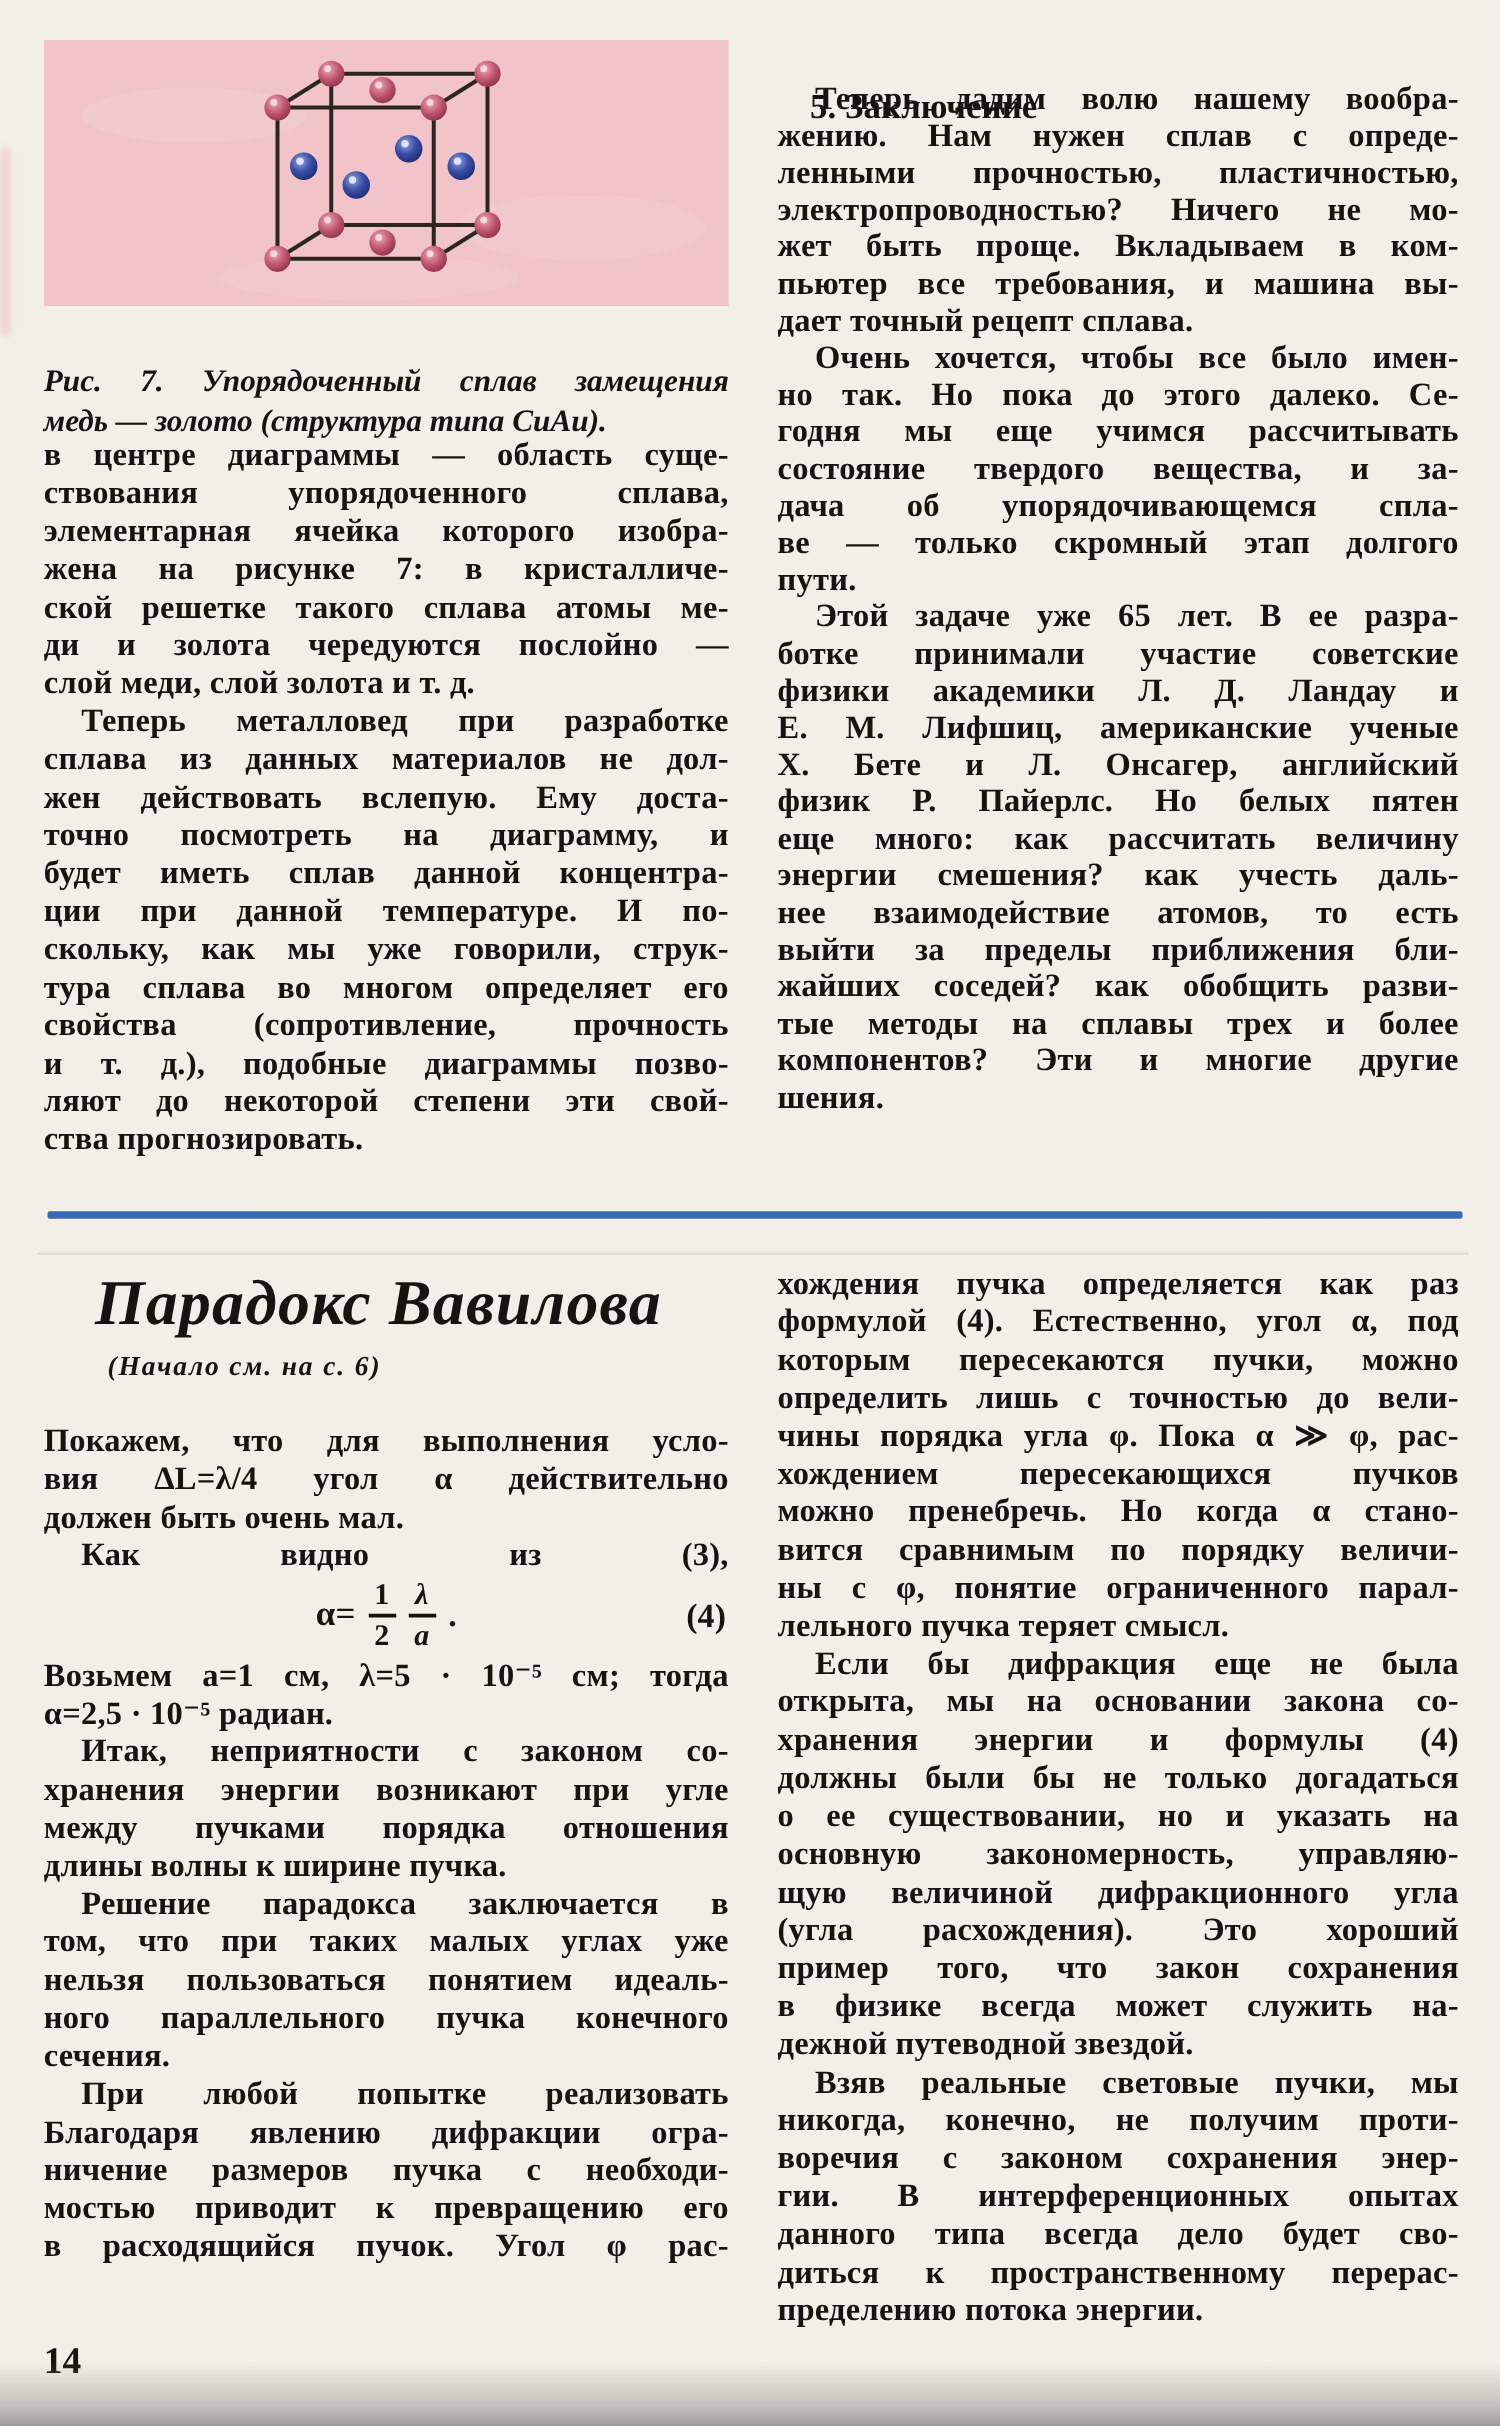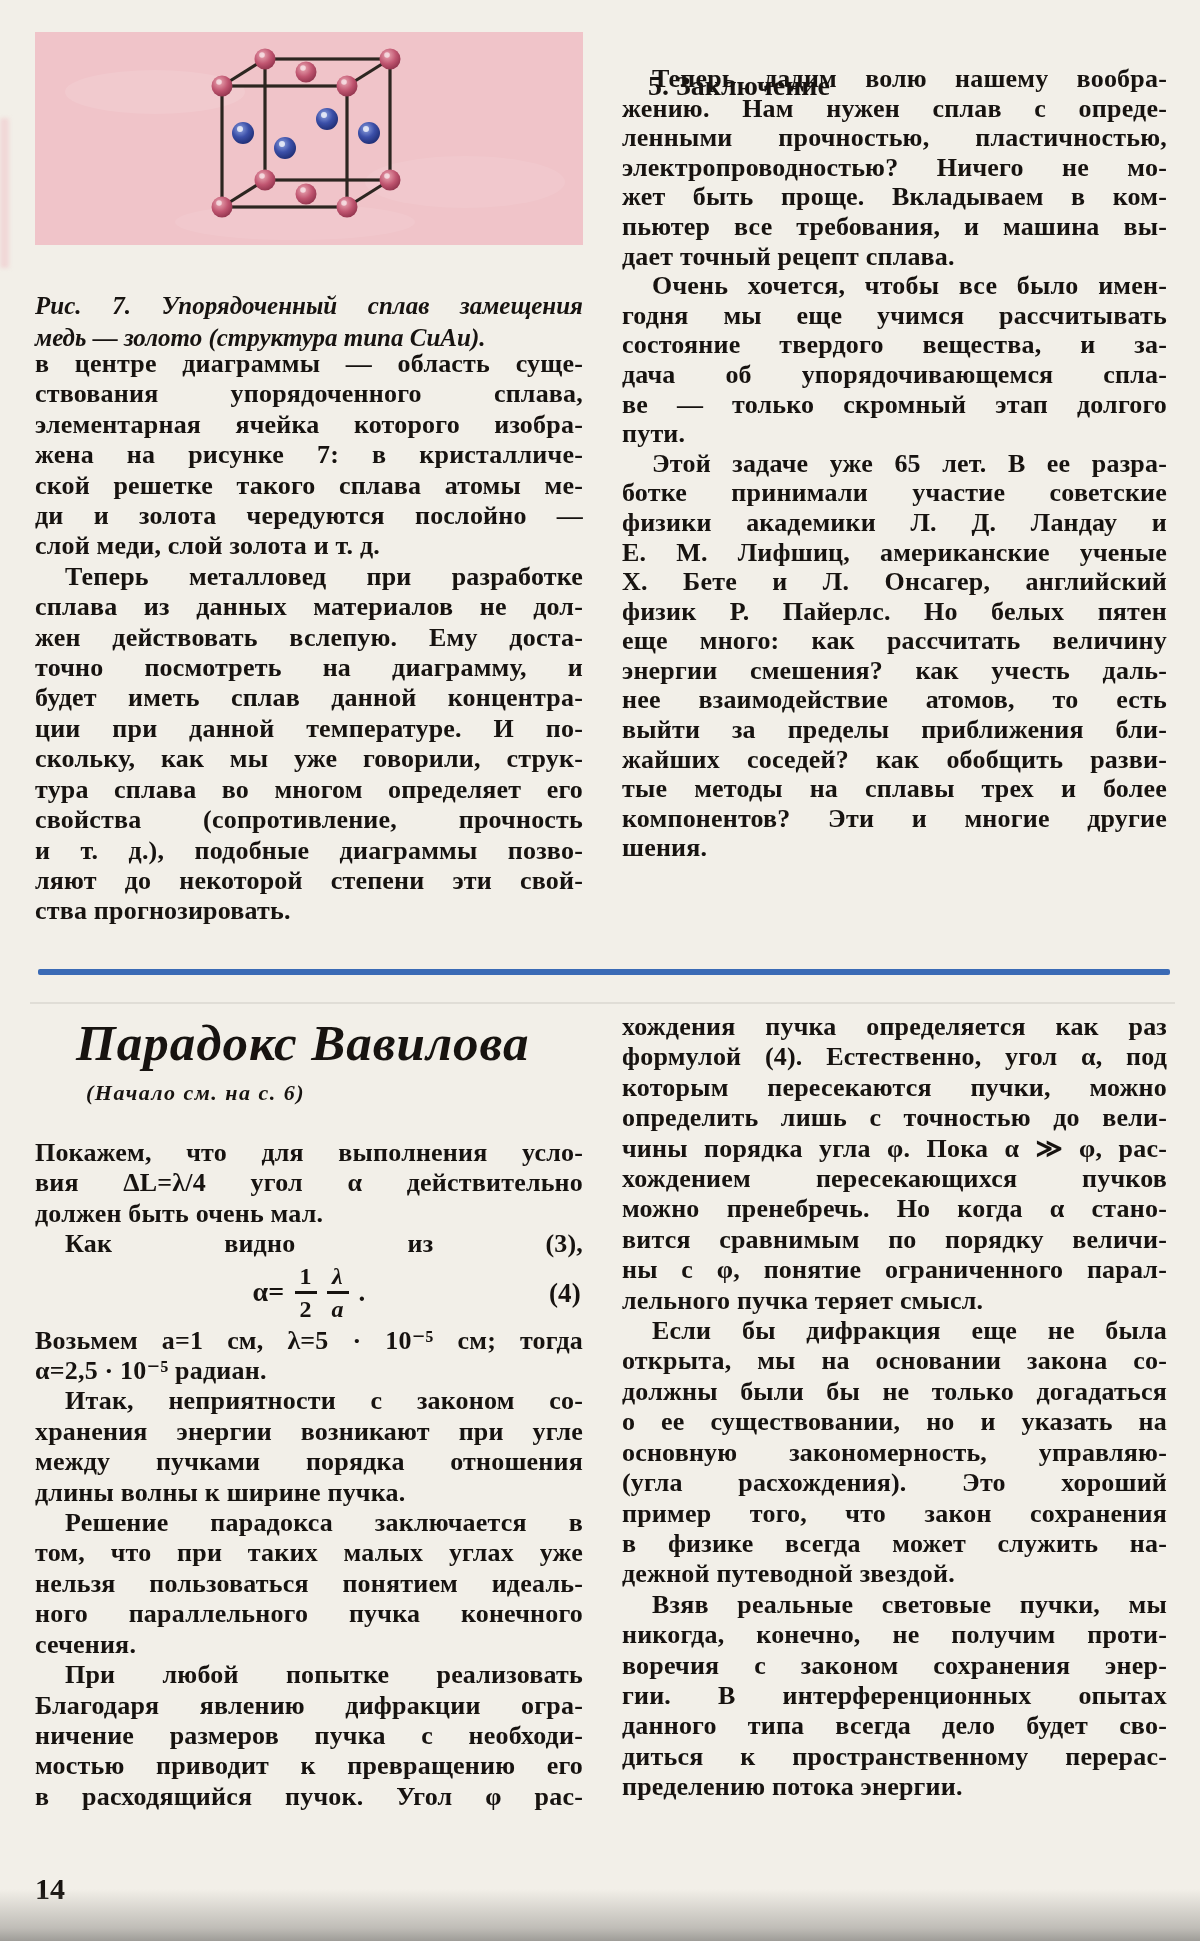--- a/index.html
+++ b/index.html
@@ -159,20 +159,21 @@
 
   <div class="col col-tr">
       <div class="line ind">Теперь дадим волю нашему вообра-</div>
       <div class="line">жению. Нам нужен сплав с опреде-</div>
       <div class="line">ленными прочностью, пластичностью,</div>
       <div class="line">электропроводностью? Ничего не мо-</div>
       <div class="line">жет быть проще. Вкладываем в ком-</div>
       <div class="line">пьютер все требования, и машина вы-</div>
       <div class="line last">дает точный рецепт сплава.</div>
       <div class="line ind">Очень хочется, чтобы все было имен-</div>
+      <div class="line">но так. Но пока до этого далеко. Се-</div>
       <div class="line">годня мы еще учимся рассчитывать</div>
       <div class="line">состояние твердого вещества, и за-</div>
       <div class="line">дача об упорядочивающемся спла-</div>
       <div class="line">ве — только скромный этап долгого</div>
       <div class="line last">пути.</div>
       <div class="line ind">Этой задаче уже 65 лет. В ее разра-</div>
       <div class="line">ботке принимали участие советские</div>
       <div class="line">физики академики Л. Д. Ландау и</div>
       <div class="line">Е. М. Лифшиц, американские ученые</div>
       <div class="line">Х. Бете и Л. Онсагер, английский</div>
@@ -243,23 +244,25 @@
       <div class="line">которым пересекаются пучки, можно</div>
       <div class="line">определить лишь с точностью до вели-</div>
       <div class="line">чины порядка угла φ. Пока α ≫ φ, рас-</div>
       <div class="line">хождением пересекающихся пучков</div>
       <div class="line">можно пренебречь. Но когда α стано-</div>
       <div class="line">вится сравнимым по порядку величи-</div>
       <div class="line">ны с φ, понятие ограниченного парал-</div>
       <div class="line last">лельного пучка теряет смысл.</div>
       <div class="line ind">Если бы дифракция еще не была</div>
       <div class="line">открыта, мы на основании закона со-</div>
+      <div class="line">хранения энергии и формулы (4)</div>
       <div class="line">должны были бы не только догадаться</div>
       <div class="line">о ее существовании, но и указать на</div>
       <div class="line">основную закономерность, управляю-</div>
+      <div class="line">щую величиной дифракционного угла</div>
       <div class="line">(угла расхождения). Это хороший</div>
       <div class="line">пример того, что закон сохранения</div>
       <div class="line">в физике всегда может служить на-</div>
       <div class="line last">дежной путеводной звездой.</div>
       <div class="line ind">Взяв реальные световые пучки, мы</div>
       <div class="line">никогда, конечно, не получим проти-</div>
       <div class="line">воречия с законом сохранения энер-</div>
       <div class="line">гии. В интерференционных опытах</div>
       <div class="line">данного типа всегда дело будет сво-</div>
       <div class="line">диться к пространственному перерас-</div>

